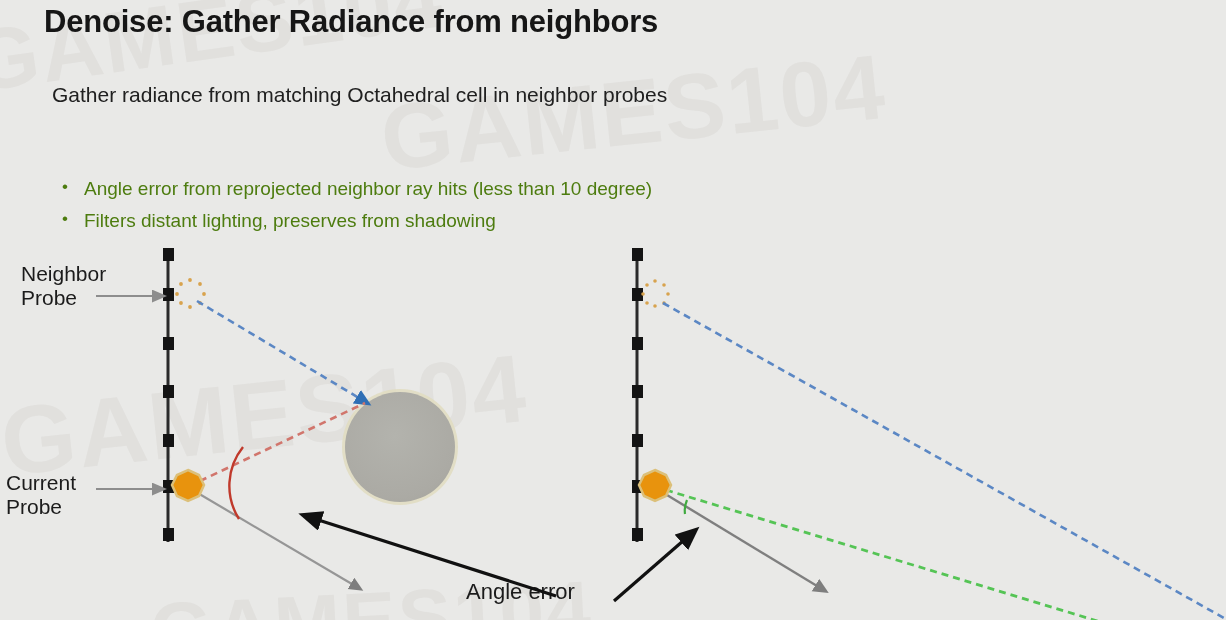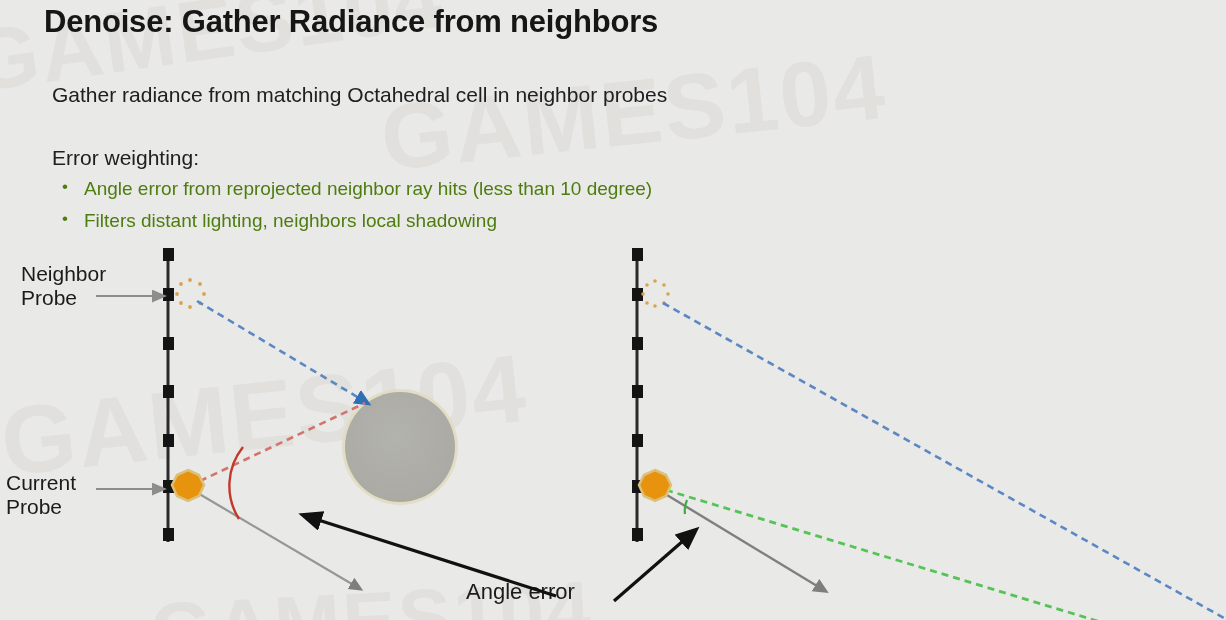--- a/index.html
+++ b/index.html
@@ -103,24 +103,23 @@
 
 <div id="slide">
 
   <div class="watermark wm1">GAMES104</div>
   <div class="watermark wm2">GAMES104</div>
   <div class="watermark wm3">GAMES104</div>
   <div class="watermark wm4">GAMES104</div>
 
   <div id="subtitle">Gather radiance from matching Octahedral cell in neighbor probes</div>
   <div id="title">Denoise: Gather Radiance from neighbors</div>
-  <div id="err-heading">Error weighting:</div>
   <ul id="bullets">
     <li>Angle error from reprojected neighbor ray hits (less than 10 degree)</li>
-    <li>Filters distant lighting, neighbors local shadowing</li>
+    <li>Filters distant lighting, preserves from shadowing</li>
   </ul>
 
   <div class="side-label" id="neighbor-label">
     <div>Neighbor</div>
     <div>Probe</div>
   </div>
   <div class="side-label" id="current-label">
     <div>Current</div>
     <div>Probe</div>
   </div>

